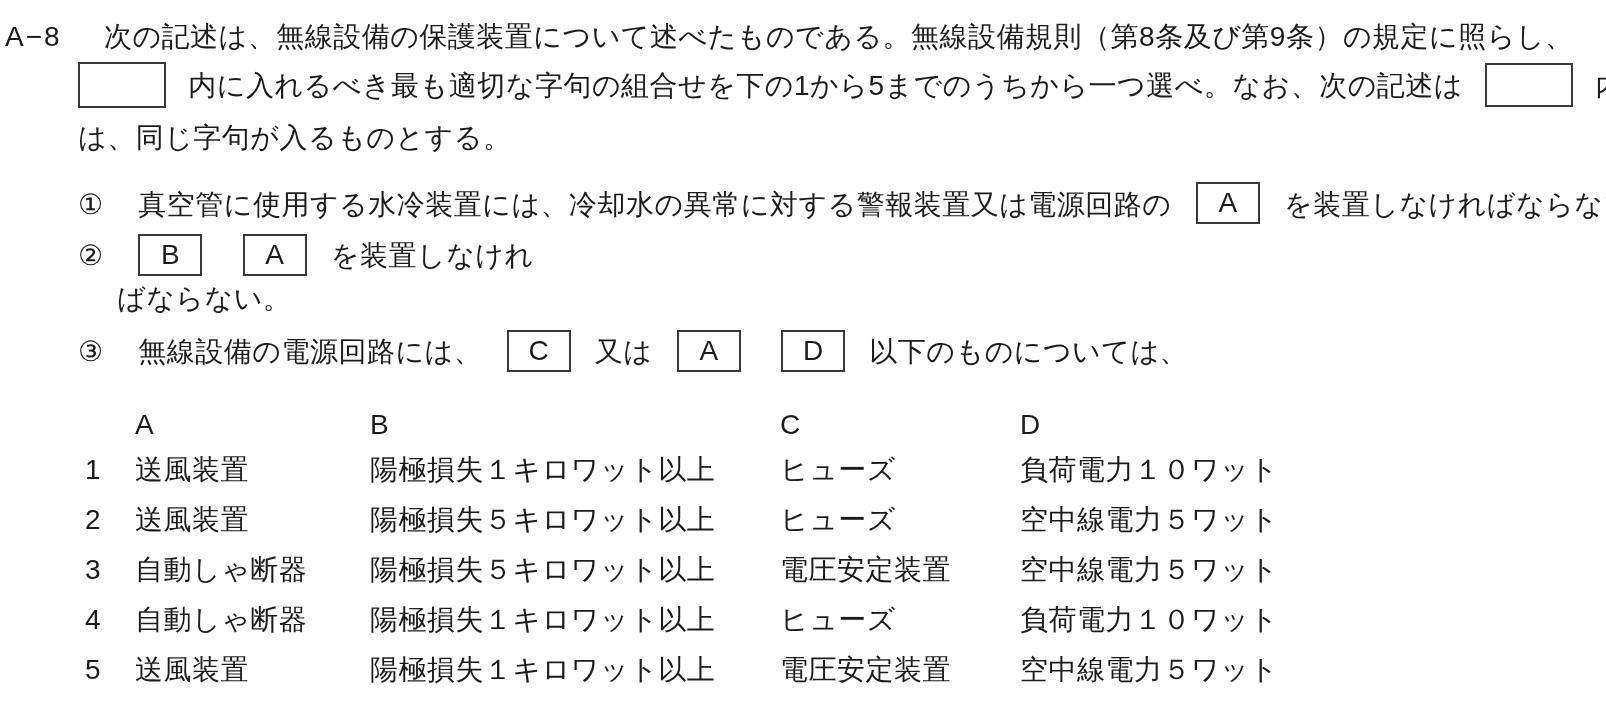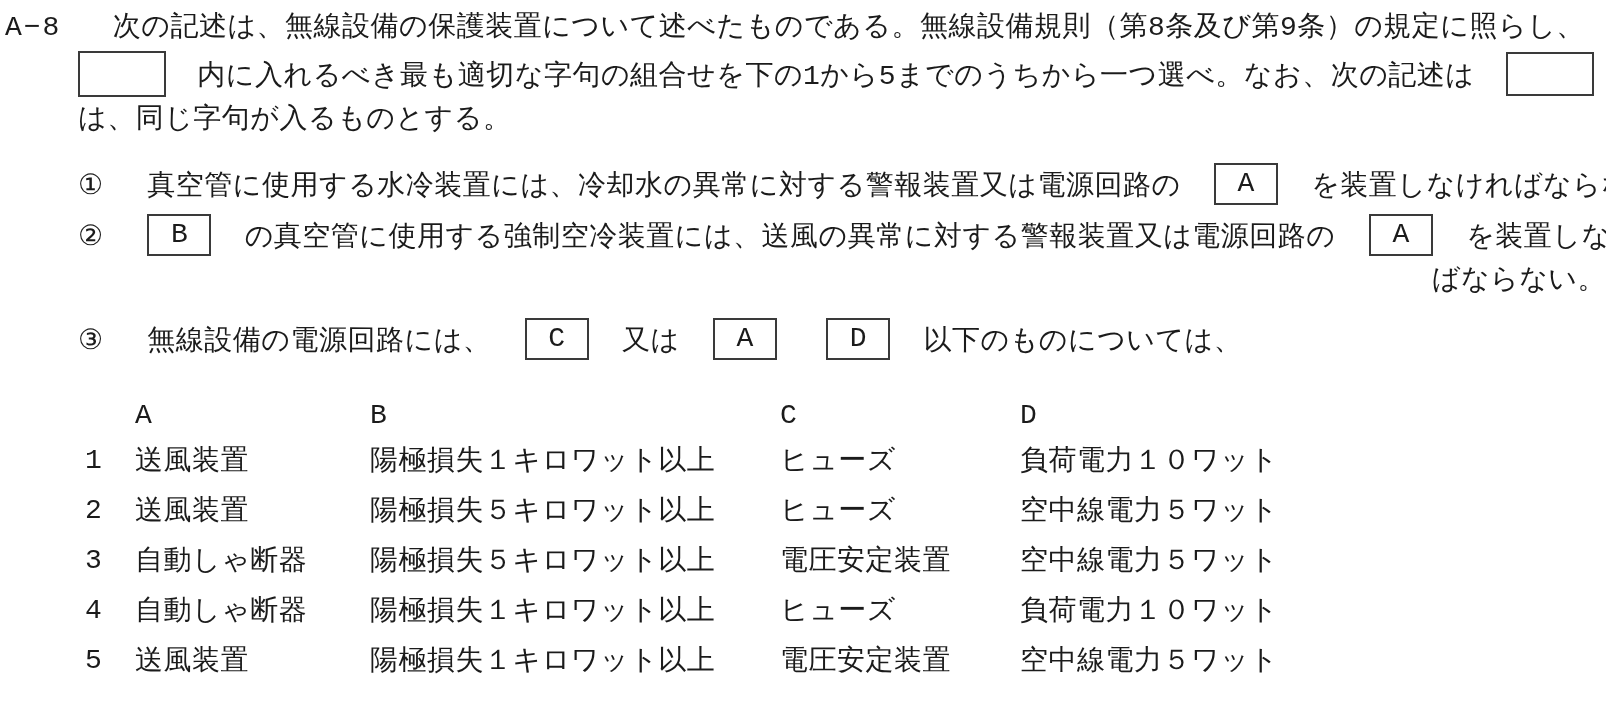--- a/index.html
+++ b/index.html
@@ -7,25 +7,25 @@
     padding: 0;
     background: #ffffff;
   }
   .page {
     position: relative;
     width: 1606px;
     height: 708px;
     overflow: hidden;
     background: #ffffff;
     color: #1b1b1b;
-    font-family: Liberation Mono, monospace;
+    font-family: Liberation Sans, sans-serif;
     font-size: 28px;
     letter-spacing: 0.5px;
     box-sizing: border-box;
-    padding-top: 10px;
+    padding-top: 19px;
   }
   .line-first {
     line-height: 36px;
     white-space: nowrap;
   }
   .q-num {
     display: inline-block;
     margin-left: 5px;
     letter-spacing: 2px;
   }
@@ -33,21 +33,21 @@
     margin-left: 34px;
   }
   .line-indent {
     margin-left: 78px;
     margin-top: 8px;
     line-height: 46px;
     white-space: nowrap;
   }
   .line-plain {
     margin-left: 78px;
-    margin-top: 1px;
+    margin-top: 8px;
     line-height: 38px;
     white-space: nowrap;
   }
   .blank-box {
     display: inline-block;
     width: 84px;
     height: 42px;
     border: 2px solid #3a3a3a;
     vertical-align: middle;
     position: relative;
@@ -80,28 +80,27 @@
     margin-left: 78px;
     line-height: 46px;
     white-space: nowrap;
   }
   .item-line .marker {
     display: inline-block;
     width: 30px;
     margin-right: 22px;
   }
   .item-cont {
-    margin-left: 84px;
+    margin-left: 117px;
     line-height: 40px;
     white-space: nowrap;
-    text-align: right;
   }
   .item-1 { line-height: 44px; margin-top: 7px; }
   .item-2 { margin-top: 6px; }
-  .item-3 { margin-top: 18px; }
+  .item-3 { margin-top: 10px; }
   .choices {
     margin: 30px 0 0 85px;
   }
   .thead, .trow {
     display: grid;
     grid-template-columns: 50px 235px 410px 240px 1fr;
     align-items: center;
     white-space: nowrap;
   }
   .thead {
@@ -145,21 +144,20 @@
           <span>A</span>
         </span>
       <span>を装置しなければならない。</span>
     </div>
 
     <div class="item-line item-2">
       <span class="marker">②</span>
       <span class="label-box" style="margin-left:0;">
           <span>B</span>
         </span>
-      <span>の真空管に使用する強制空冷装置には、送風の異常に対する警報装置又は電源回路の</span>
       <span class="label-box">
           <span>A</span>
         </span>
       <span>を装置しなけれ</span>
     </div>
     <div class="item-cont">
       <span>ばならない。</span>
     </div>
 
     <div class="item-line item-3">

